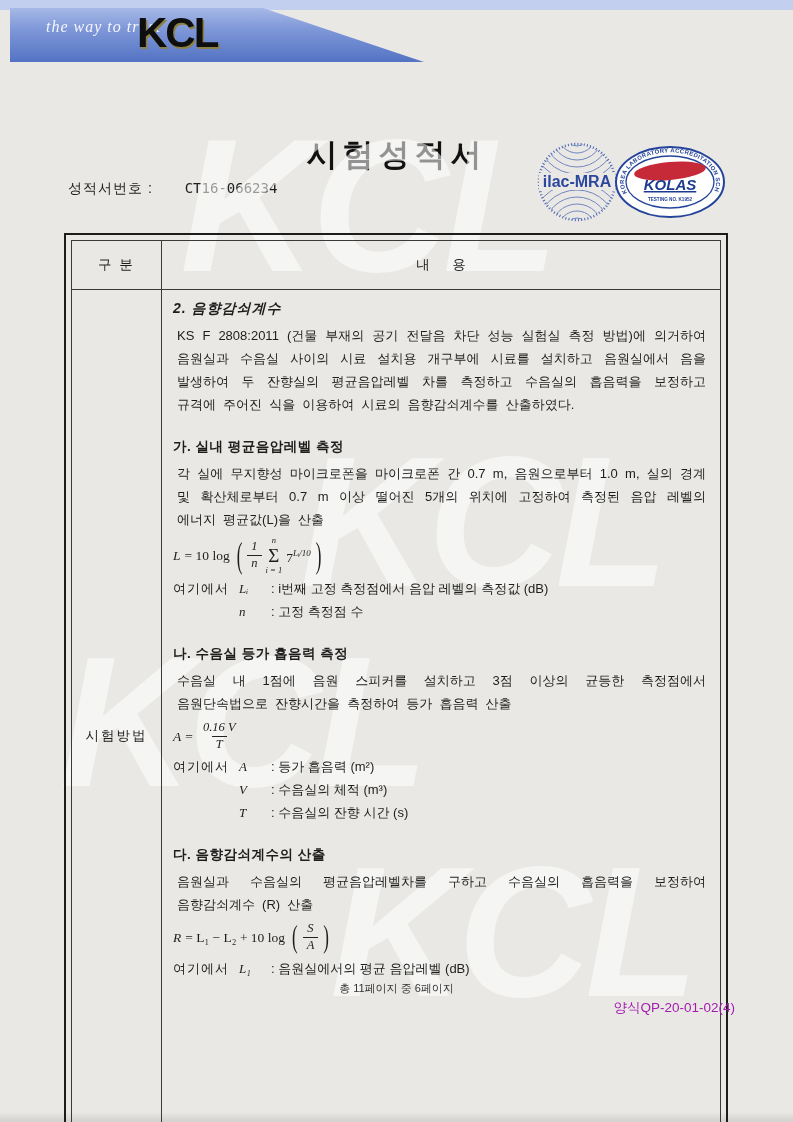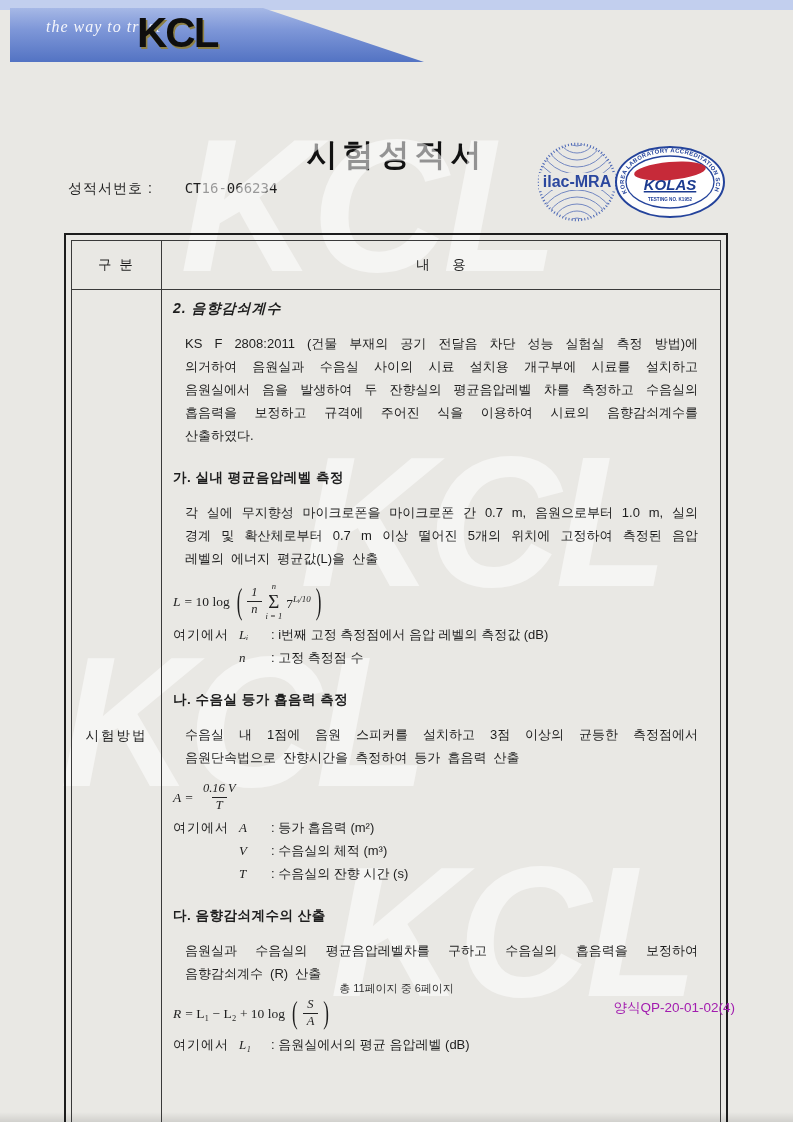--- a/index.html
+++ b/index.html
@@ -50,21 +50,21 @@
   .tr.head{height:48px;border-bottom:1px solid #3a3a3a;flex:none;}
   .td{box-sizing:border-box;}
   .c1{width:90px;flex:none;border-right:1px solid #3a3a3a;display:flex;align-items:center;justify-content:center;
       font-size:13.5px;letter-spacing:2px;white-space:pre;}
   .c2{flex:1;min-width:0;}
   .tr.head .c2{display:flex;align-items:center;justify-content:center;font-size:13.5px;white-space:pre;}
   .tr.bodyrow{flex:1;}
   .content{font-size:13px;line-height:23px;padding:6px 10px 4px 11px;overflow:hidden;}
   .sec-h{font-size:14px;font-weight:700;margin:1px 0 4px;letter-spacing:1px;font-style:italic;}
   .sub-h{font-size:13.5px;font-weight:700;margin:19px 0 2px;letter-spacing:0.5px;}
-  p.just{margin:12px;text-align:justify;word-spacing:3.5px;word-break:keep-all;}
+  p.just{margin:4px;text-align:justify;word-spacing:3.5px;word-break:keep-all;}
   
   .formula{display:flex;align-items:center;gap:4px;margin:5px 0 3px;font-size:13.5px;
            font-family:"Liberation Serif","DejaVu Serif",serif;}
   .mvar{font-style:italic;}
   .feq{margin-right:2px;}
   .bigp{display:inline-block;transform:scaleY(2.1);font-size:17px;font-weight:300;padding:0 1px;}
   .bigp.sm{transform:scaleY(1.8);}
   .frac{display:inline-flex;flex-direction:column;align-items:center;line-height:1.25;font-size:12.5px;font-style:italic;}
   .frac .den{border-top:1px solid #222;padding:0 4px;}
   .frac .num{padding:0 4px;}

